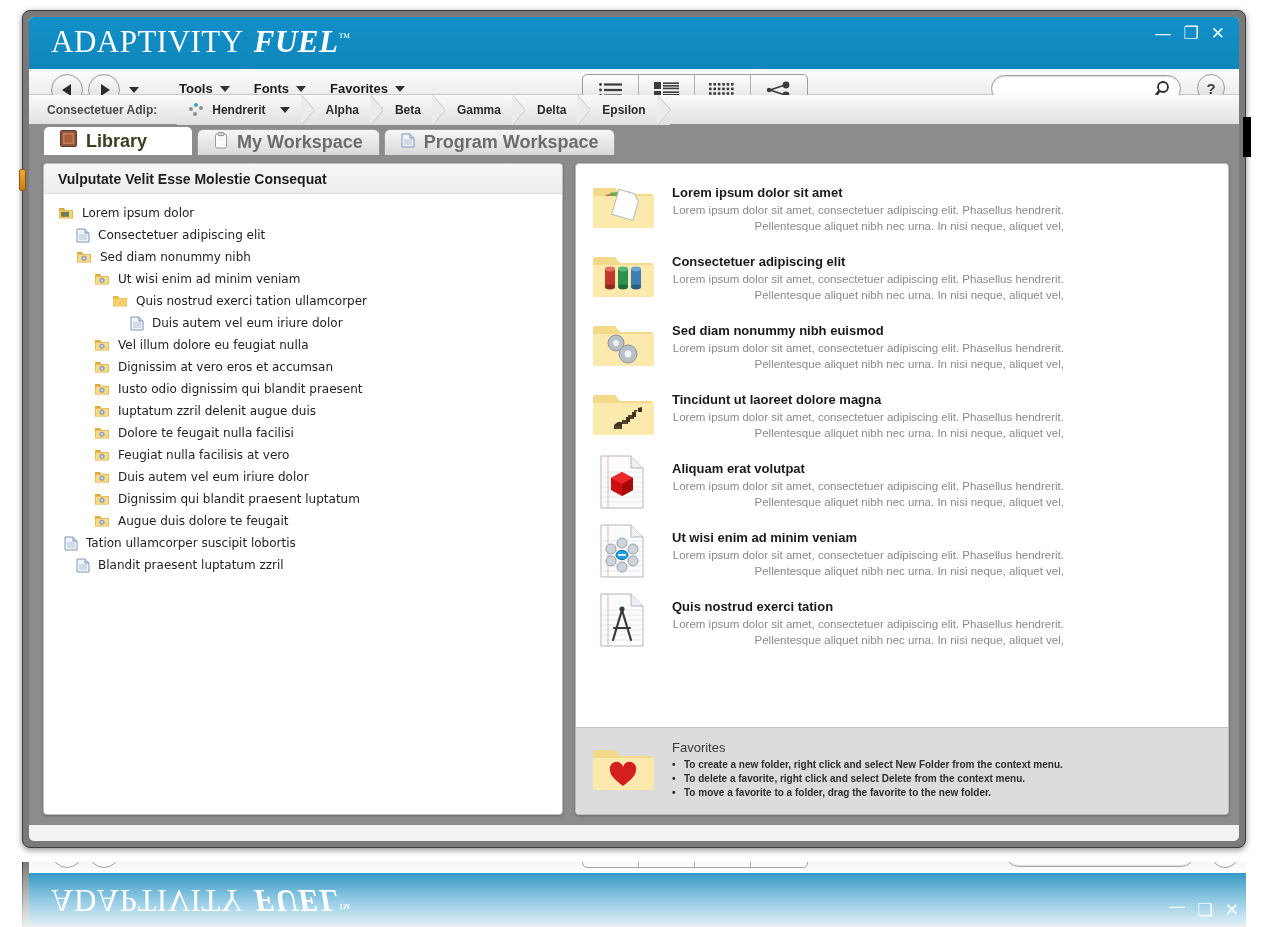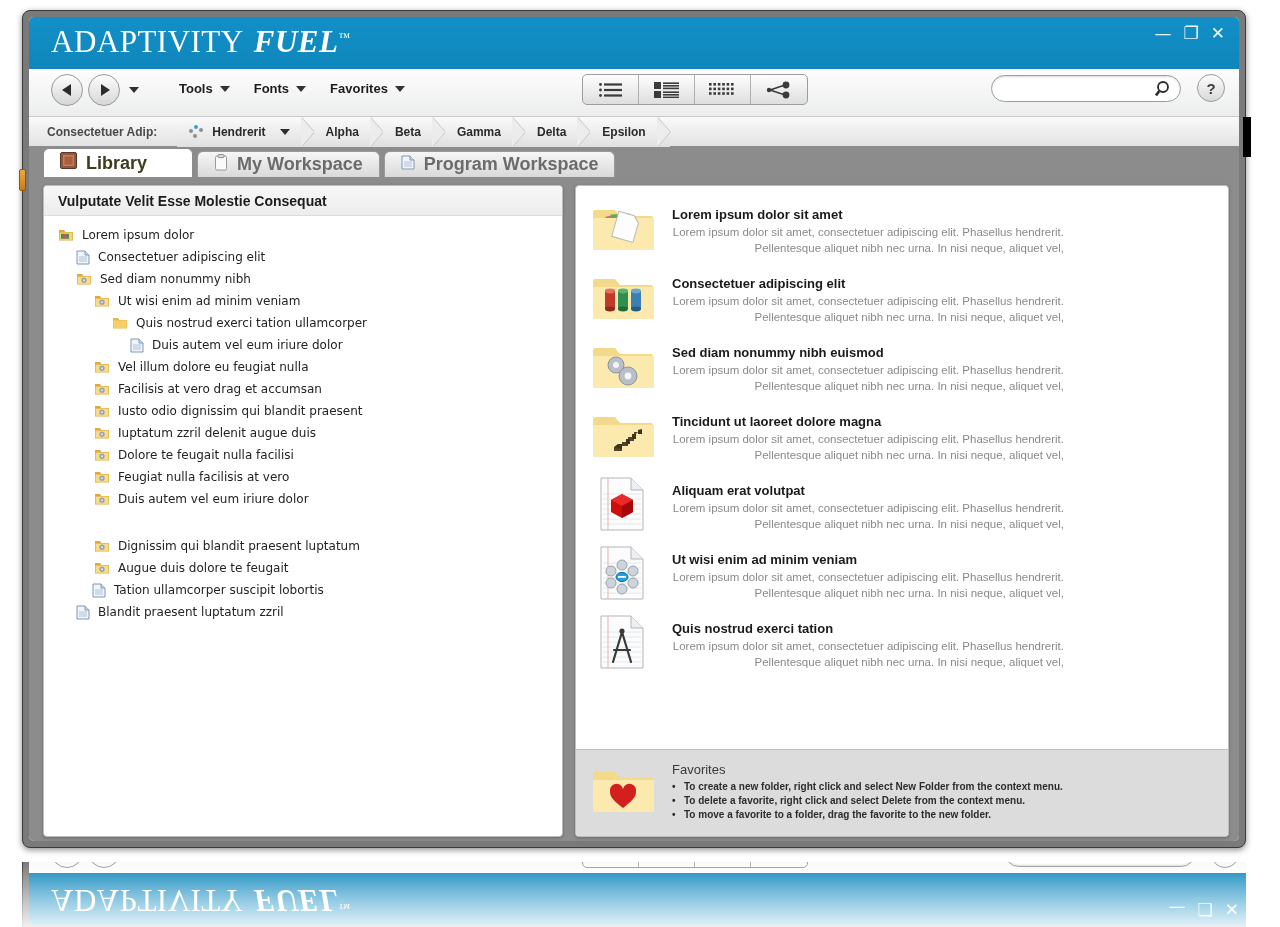--- a/index.html
+++ b/index.html
@@ -62,21 +62,21 @@
   }
   .wbtn {
     color: #e8f4fa; font-size: 17px; line-height: 1;
     cursor: pointer; user-select: none;
     font-family: "DejaVu Sans", sans-serif;
   }
 
   
   .toolbar {
     position: relative;
-    height: 48px;
+    height: 26px;
     background: linear-gradient(#fdfdfd, #eceded);
     border-bottom: 1px solid #c9c9c9;
   }
   .navgroup { position: absolute; left: 22px; top: 5px; display: flex; align-items: center; }
   .navbtn {
     width: 32px; height: 32px; border-radius: 50%;
     background: linear-gradient(#fdfdfd, #d6d6d6);
     border: 1px solid #9a9a9a;
     display: flex; align-items: center; justify-content: center;
     cursor: pointer;
@@ -564,21 +564,21 @@
               </div>
               <div class="tnode" style="padding-left: 50px;">
                 <span style="display:flex">
                   <svg width="16" height="14" viewBox="0 0 16 14">
                     <path d="M1 2h5l1.4 2H15v8.5H1z" fill="#e0a93a"></path>
                     <rect x="1.6" y="4.6" width="12.8" height="7.2" fill="#f7dc8c"></rect>
                     <circle cx="8" cy="8.2" r="2.6" fill="#9aa3ab"></circle>
                     <circle cx="8" cy="8.2" r="1" fill="#e8edf2"></circle>
                   </svg>
                 </span>
-                 <span>Facilisis at vero drag et accumsan</span>
+                 <span>Dignissim at vero eros et accumsan</span>
               </div>
               <div class="tnode" style="padding-left: 50px;">
                 <span style="display:flex">
                   <svg width="16" height="14" viewBox="0 0 16 14">
                     <path d="M1 2h5l1.4 2H15v8.5H1z" fill="#e0a93a"></path>
                     <rect x="1.6" y="4.6" width="12.8" height="7.2" fill="#f7dc8c"></rect>
                     <circle cx="8" cy="8.2" r="2.6" fill="#9aa3ab"></circle>
                     <circle cx="8" cy="8.2" r="1" fill="#e8edf2"></circle>
                   </svg>
                 </span>
@@ -621,21 +621,21 @@
                 <span style="display:flex">
                   <svg width="16" height="14" viewBox="0 0 16 14">
                     <path d="M1 2h5l1.4 2H15v8.5H1z" fill="#e0a93a"></path>
                     <rect x="1.6" y="4.6" width="12.8" height="7.2" fill="#f7dc8c"></rect>
                     <circle cx="8" cy="8.2" r="2.6" fill="#9aa3ab"></circle>
                     <circle cx="8" cy="8.2" r="1" fill="#e8edf2"></circle>
                   </svg>
                 </span>
                  <span>Duis autem vel eum iriure dolor</span>
               </div>
-              <div class="tnode" style="padding-left: 50px; margin-top: 25px;">
+              <div class="tnode" style="padding-left: 50px;">
                 <span style="display:flex">
                   <svg width="16" height="14" viewBox="0 0 16 14">
                     <path d="M1 2h5l1.4 2H15v8.5H1z" fill="#e0a93a"></path>
                     <rect x="1.6" y="4.6" width="12.8" height="7.2" fill="#f7dc8c"></rect>
                     <circle cx="8" cy="8.2" r="2.6" fill="#9aa3ab"></circle>
                     <circle cx="8" cy="8.2" r="1" fill="#e8edf2"></circle>
                   </svg>
                 </span>
                  <span>Dignissim qui blandit praesent luptatum</span>
               </div>
@@ -643,21 +643,21 @@
                 <span style="display:flex">
                   <svg width="16" height="14" viewBox="0 0 16 14">
                     <path d="M1 2h5l1.4 2H15v8.5H1z" fill="#e0a93a"></path>
                     <rect x="1.6" y="4.6" width="12.8" height="7.2" fill="#f7dc8c"></rect>
                     <circle cx="8" cy="8.2" r="2.6" fill="#9aa3ab"></circle>
                     <circle cx="8" cy="8.2" r="1" fill="#e8edf2"></circle>
                   </svg>
                 </span>
                  <span>Augue duis dolore te feugait</span>
               </div>
-              <div class="tnode" style="padding-left: 48px;">
+              <div class="tnode" style="padding-left: 20px;">
                 <span style="display:flex">
                   <svg width="14" height="15" viewBox="0 0 14 15">
                     <path d="M1 1h8l4 4v9H1z" fill="#f1f5fb" stroke="#7e97b4" stroke-width="1"></path>
                     <path d="M9 1v4h4" fill="#cfdcea" stroke="#7e97b4" stroke-width="1"></path>
                     <g stroke="#9fb5cd" stroke-width=".8">
                       <line x1="3" y1="7" x2="11" y2="7"></line>
                       <line x1="3" y1="9" x2="11" y2="9"></line>
                       <line x1="3" y1="11" x2="11" y2="11"></line>
                     </g>
                   </svg>

